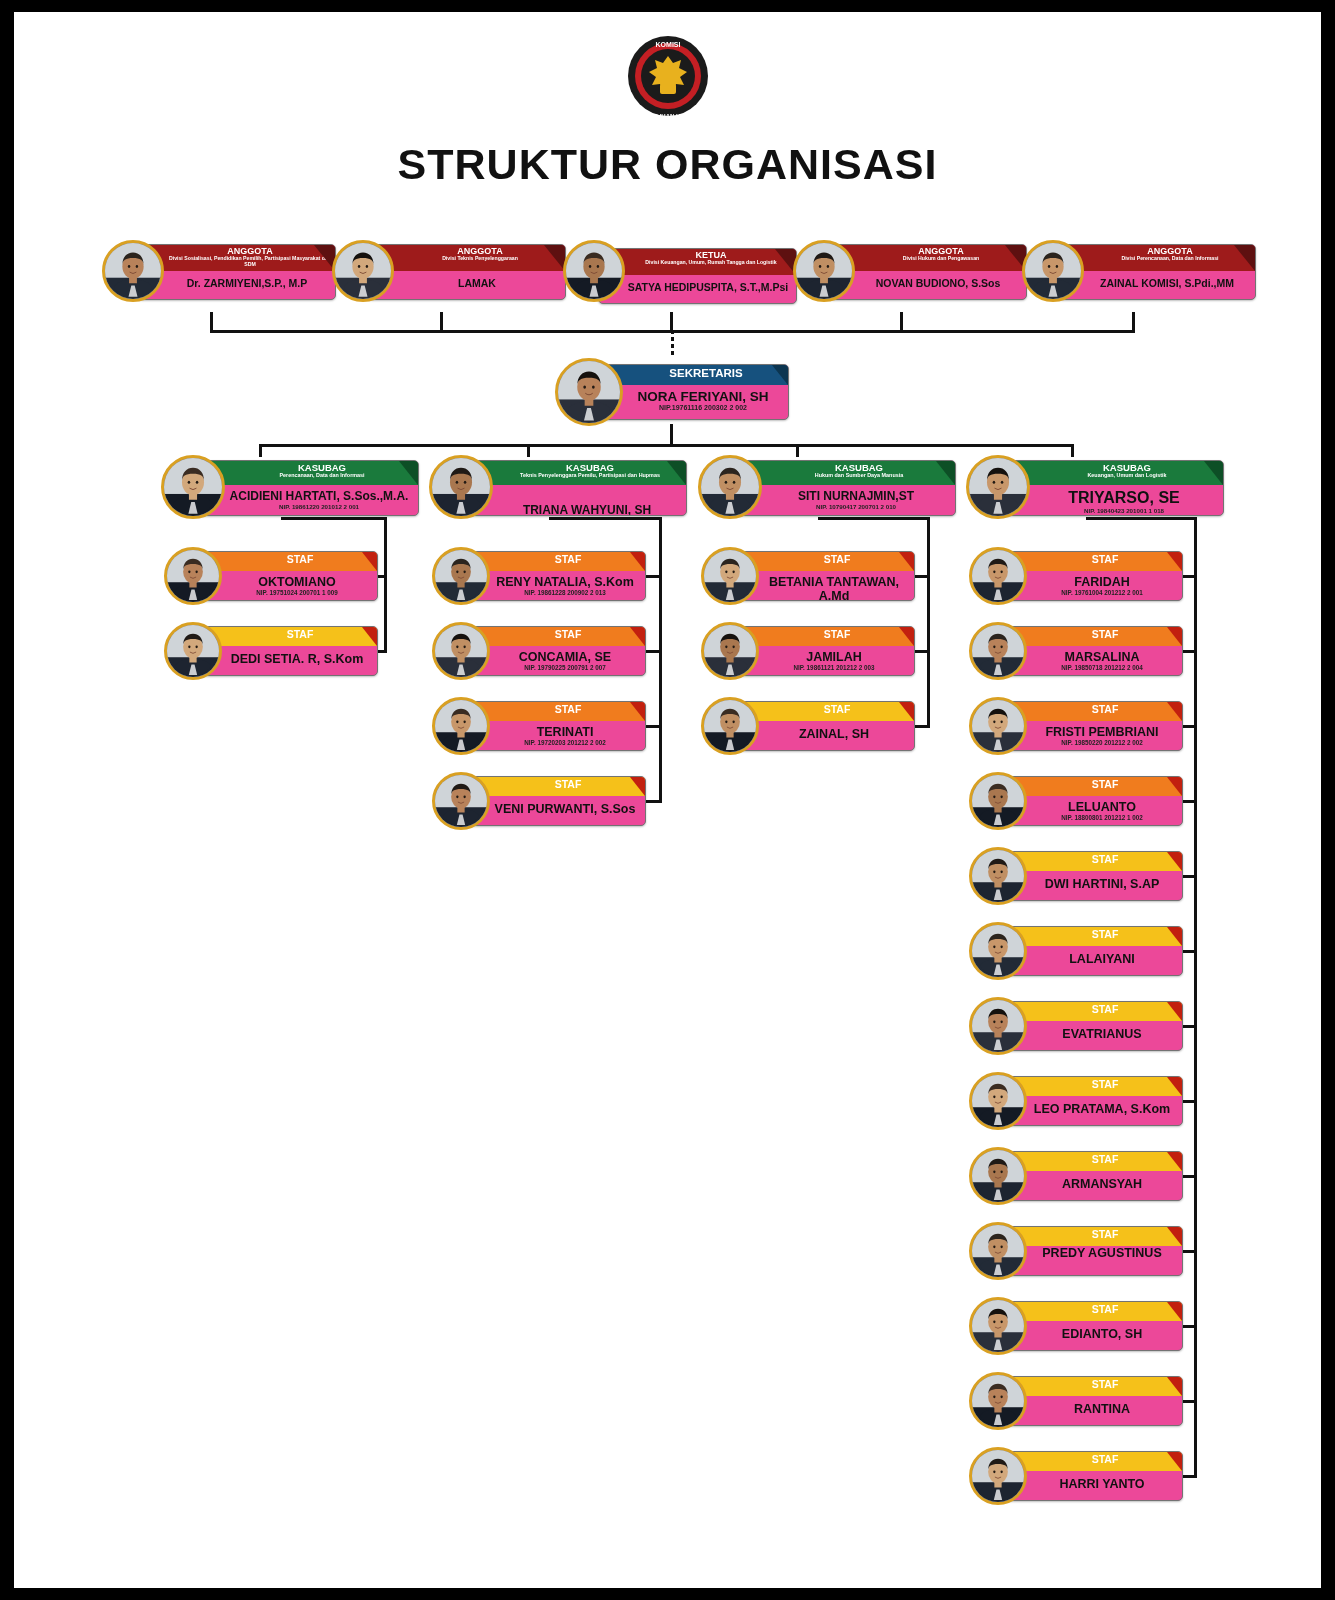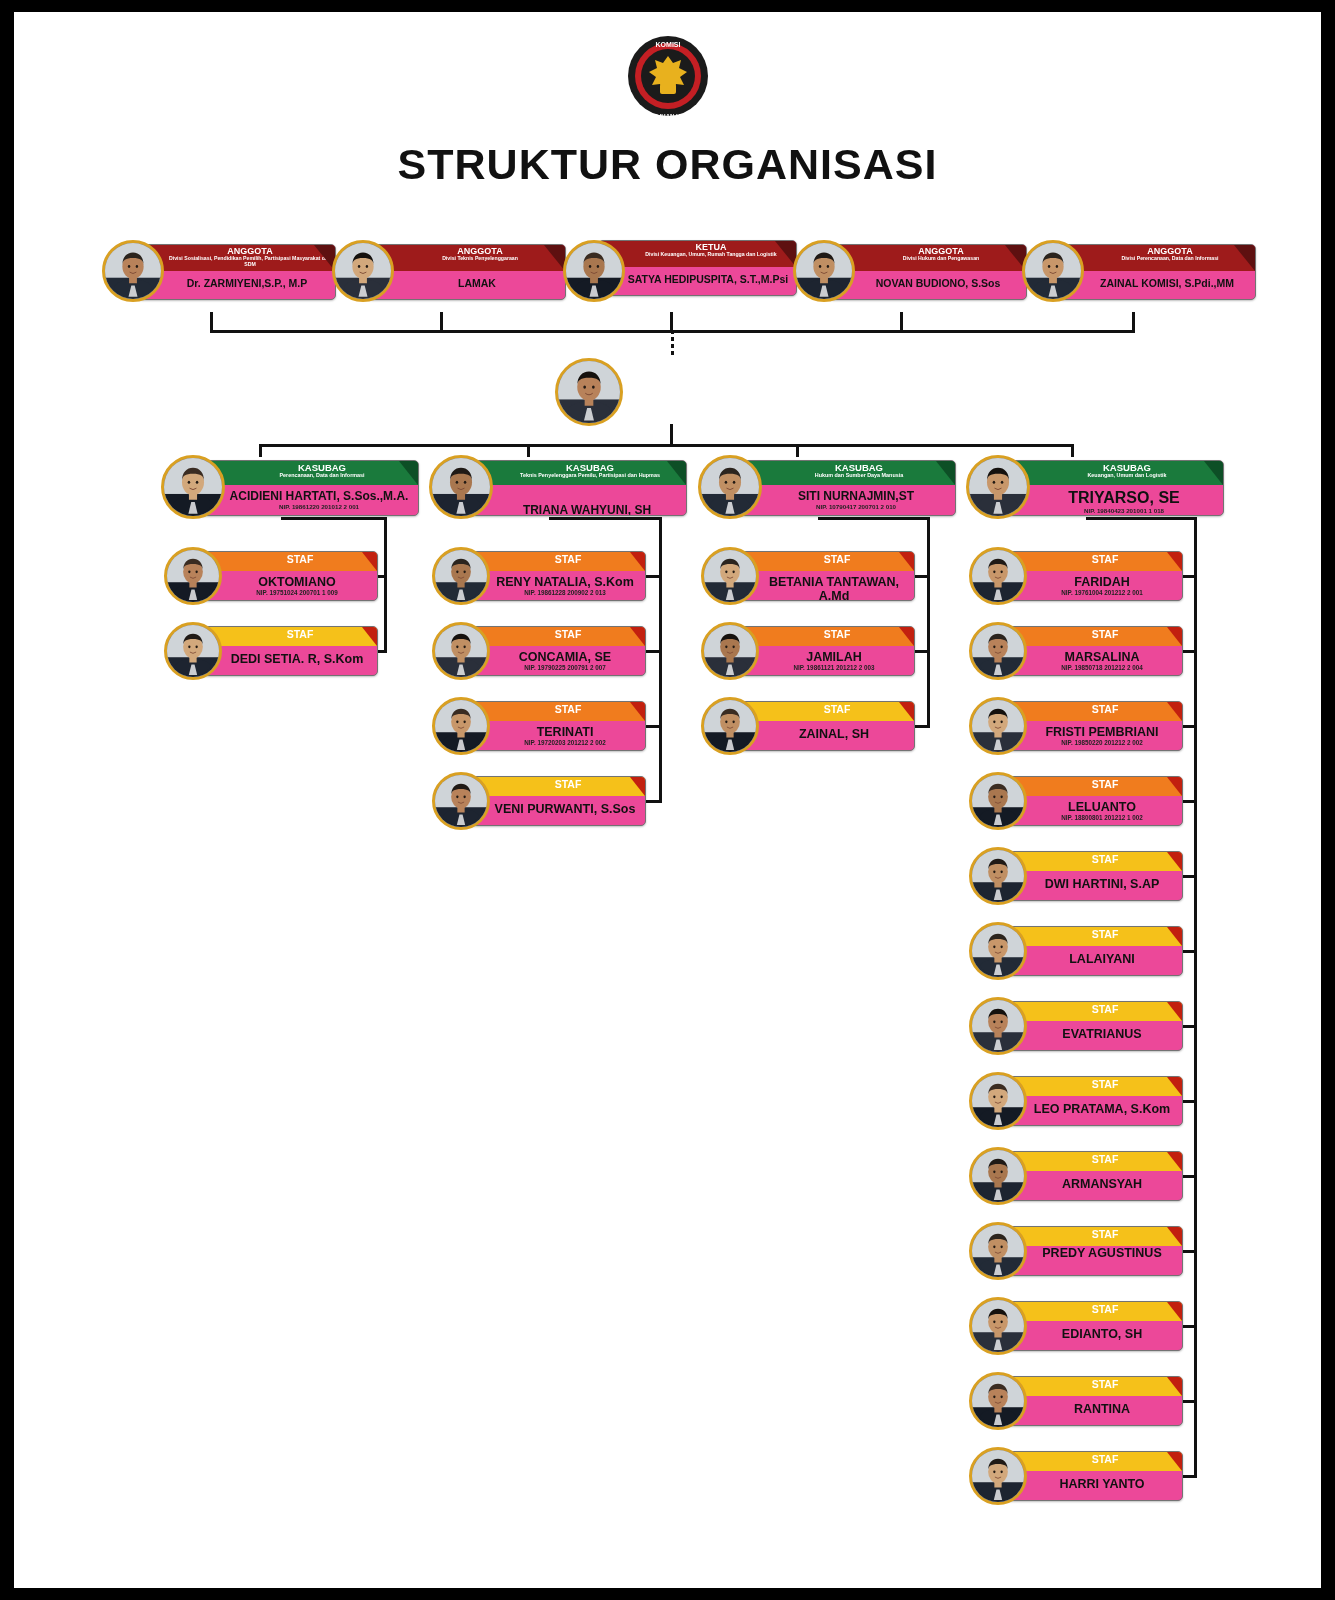--- a/index.html
+++ b/index.html
@@ -186,21 +186,21 @@
             <path d="M50 96c-20 0-32-9-34-18 6-9 18-13 34-13s28 4 34 13c-2 9-14 18-34 18z" fill="#141a24"></path>
             <path d="M43 58h14v14H43z" fill="#a9774f"></path>
             <ellipse cx="50" cy="42" rx="19" ry="22" fill="#a9774f"></ellipse>
             <path d="M31 40c0-15 8-23 19-23s19 8 19 23c0-9-6-13-19-13S31 31 31 40z" fill="#3a2c22"></path>
             <ellipse cx="43" cy="42" rx="2.2" ry="2.6" fill="#221a14"></ellipse>
             <ellipse cx="57" cy="42" rx="2.2" ry="2.6" fill="#221a14"></ellipse>
             <path d="M44 52q6 5 12 0" stroke="#7c4a35" stroke-width="1.6" fill="none"></path>
             <path d="M47 76h6l5 20H42z" fill="#e9eaec" opacity=".85"></path>
           </svg>
         </div>
-        <div class="body" style="left: 35px; width: 197px; height: 54px; top: 0;">
+        <div class="body" style="left: 35px; width: 197px; height: 54px; top: 8px;">
           <div class="ribbon" style="height: 26px; background: rgb(158, 27, 27); padding-left: 27px; padding-top: 2px; box-sizing: border-box;">
             <span class="rlabel" style="font-size: 9px;">KETUA</span>
             <span class="rsub" style="font-size: 5.2px;">Divisi Keuangan, Umum, Rumah Tangga dan Logistik</span>
             <div class="fold" style="border-top: 26px solid rgb(94, 16, 16); border-left: 21px solid transparent;"></div>
           </div>
           <div class="name" style="font-size: 10.5px; padding-left: 21px; margin-top: 6px;">SATYA HEDIPUSPITA, S.T.,M.Psi</div>
         </div>
       </div>
       <div class="card" style="left: 779px; top: 228px; width: 232px; height: 62px;">
         <div class="photo" style="width: 56px; height: 56px; top: 0px;">
@@ -258,20 +258,28 @@
             <path d="M50 96c-20 0-32-9-34-18 6-9 18-13 34-13s28 4 34 13c-2 9-14 18-34 18z" fill="#2a2f3a"></path>
             <path d="M43 58h14v14H43z" fill="#b8825a"></path>
             <ellipse cx="50" cy="42" rx="19" ry="22" fill="#b8825a"></ellipse>
             <path d="M31 40c0-15 8-23 19-23s19 8 19 23c0-9-6-13-19-13S31 31 31 40z" fill="#15110e"></path>
             <ellipse cx="43" cy="42" rx="2.2" ry="2.6" fill="#221a14"></ellipse>
             <ellipse cx="57" cy="42" rx="2.2" ry="2.6" fill="#221a14"></ellipse>
             <path d="M44 52q6 5 12 0" stroke="#7c4a35" stroke-width="1.6" fill="none"></path>
             <path d="M47 76h6l5 20H42z" fill="#e9eaec" opacity=".85"></path>
           </svg>
         </div>
+        <div class="body" style="left: 38px; width: 194px; height: 54px; top: 6px;">
+          <div class="ribbon" style="height: 20px; background: rgb(22, 81, 126); padding-left: 30px; padding-top: 2px; box-sizing: border-box;">
+            <span class="rlabel" style="font-size: 11.5px;">SEKRETARIS</span>
+            <div class="fold" style="border-top: 20px solid rgb(12, 53, 80); border-left: 16px solid transparent;"></div>
+          </div>
+          <div class="name" style="font-size: 13.5px; padding-left: 24px; margin-top: 4px;">NORA FERIYANI, SH</div>
+          <div class="nip" style="font-size: 7px; padding-left: 24px;">NIP.19761116 200302 2 002</div>
+        </div>
       </div>
       <div class="card" style="left: 147px; top: 443px; width: 256px; height: 62px;">
         <div class="photo" style="width: 58px; height: 58px; top: 0px;">
           <svg width="58" height="58" viewBox="0 0 100 100">
             <rect width="100" height="100" fill="#cfd4d8"></rect>
             <rect y="62" width="100" height="38" fill="#141a24"></rect>
             <path d="M50 96c-20 0-32-9-34-18 6-9 18-13 34-13s28 4 34 13c-2 9-14 18-34 18z" fill="#141a24"></path>
             <path d="M43 58h14v14H43z" fill="#d2a87c"></path>
             <ellipse cx="50" cy="42" rx="19" ry="22" fill="#d2a87c"></ellipse>
             <path d="M31 40c0-15 8-23 19-23s19 8 19 23c0-9-6-13-19-13S31 31 31 40z" fill="#3a2c22"></path>

